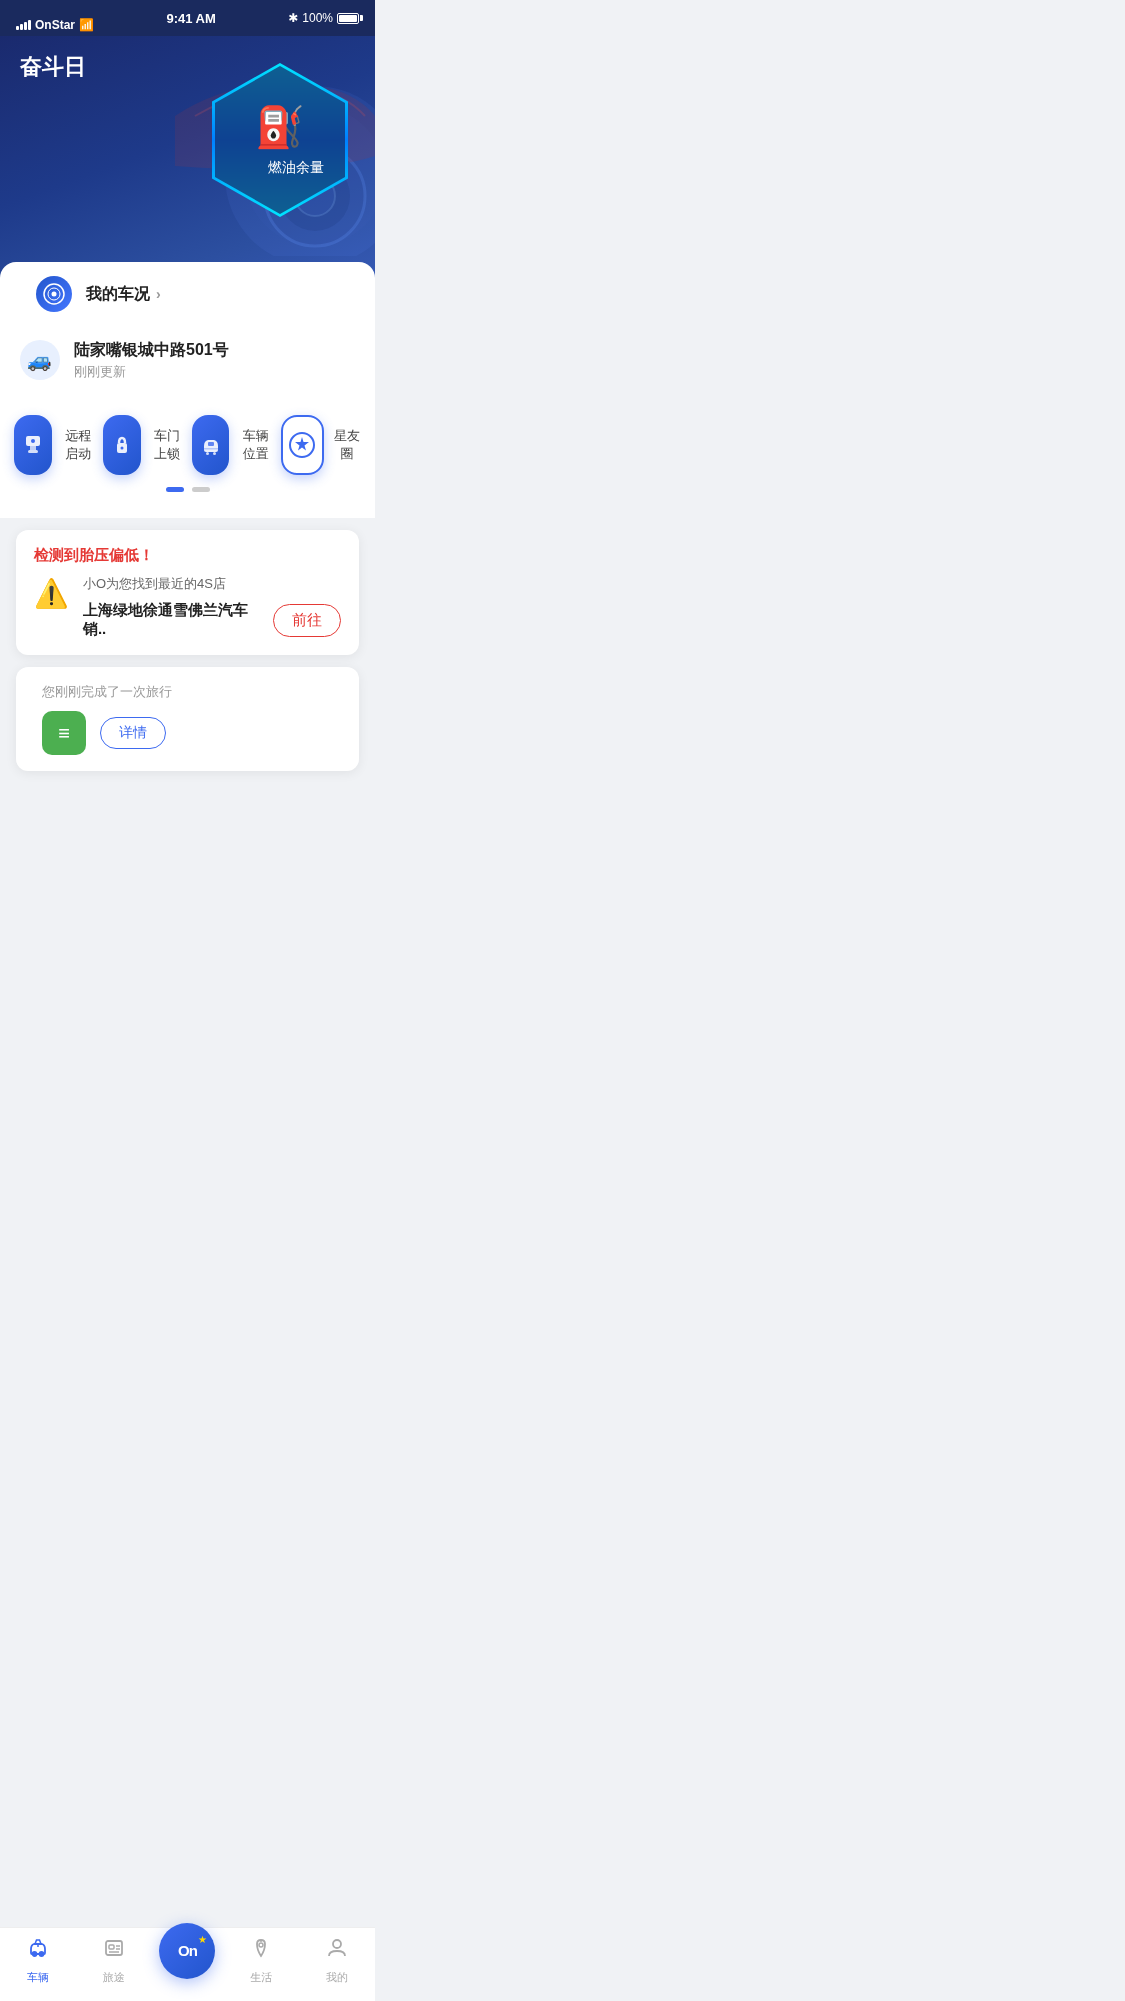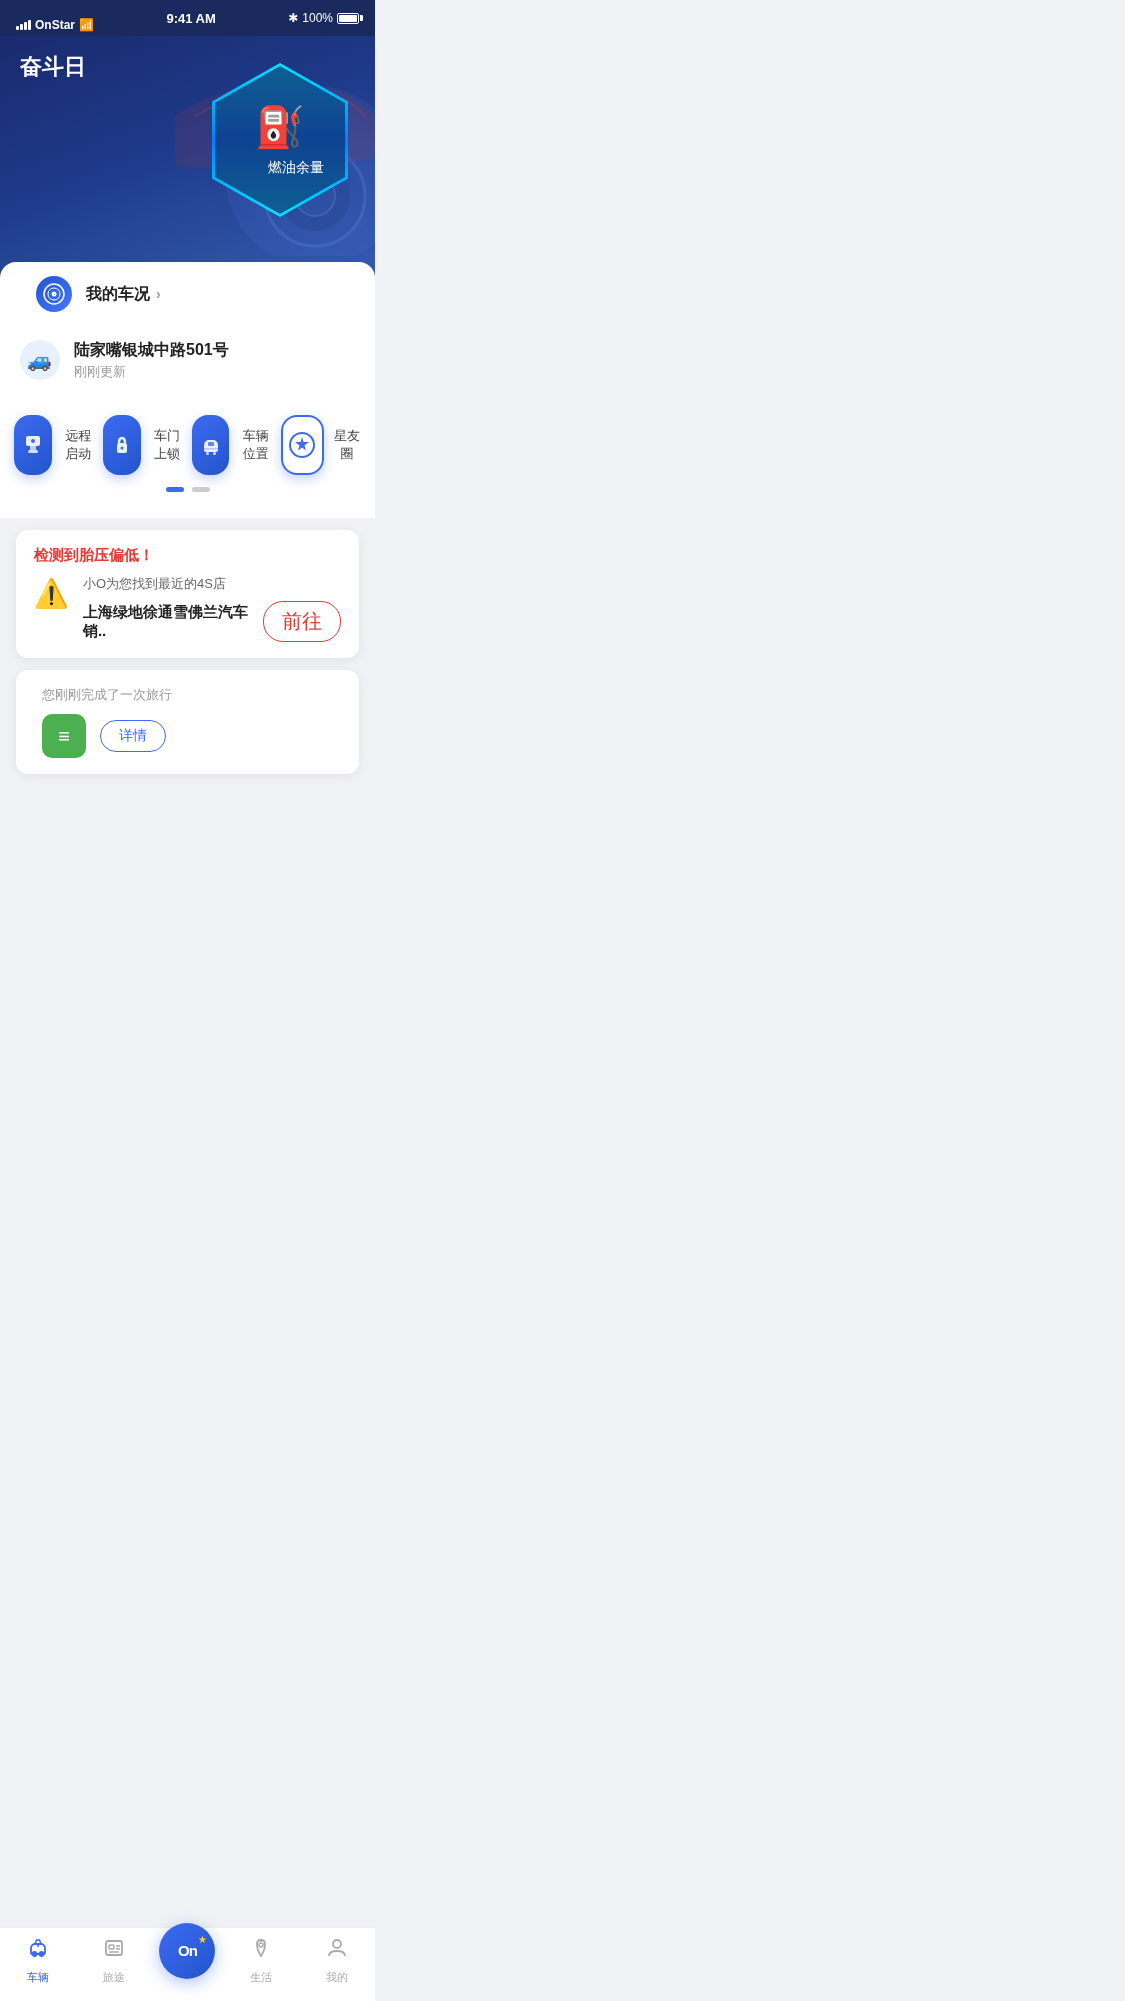--- a/index.html
+++ b/index.html
@@ -201,21 +201,21 @@
     .alert-content { flex: 1; }
     .alert-sub { font-size: 13px; color: #666; margin-bottom: 8px; }
     .alert-shop-row { display: flex; align-items: center; justify-content: space-between; gap: 10px; }
     .alert-shop-name { font-size: 15px; font-weight: 700; color: #222; flex: 1; }
     .alert-btn {
       border: 1.5px solid #e53935;
       color: #e53935;
       background: white;
       border-radius: 20px;
       padding: 6px 18px;
-      font-size: 20px;
+      font-size: 15px;
       white-space: nowrap;
     }
 
     
     .trip-card {
       background: white;
       margin: 0 16px 12px;
       border-radius: 12px;
       padding: 16px 26px;
       box-shadow: 0 2px 12px rgba(0,0,0,0.07);

